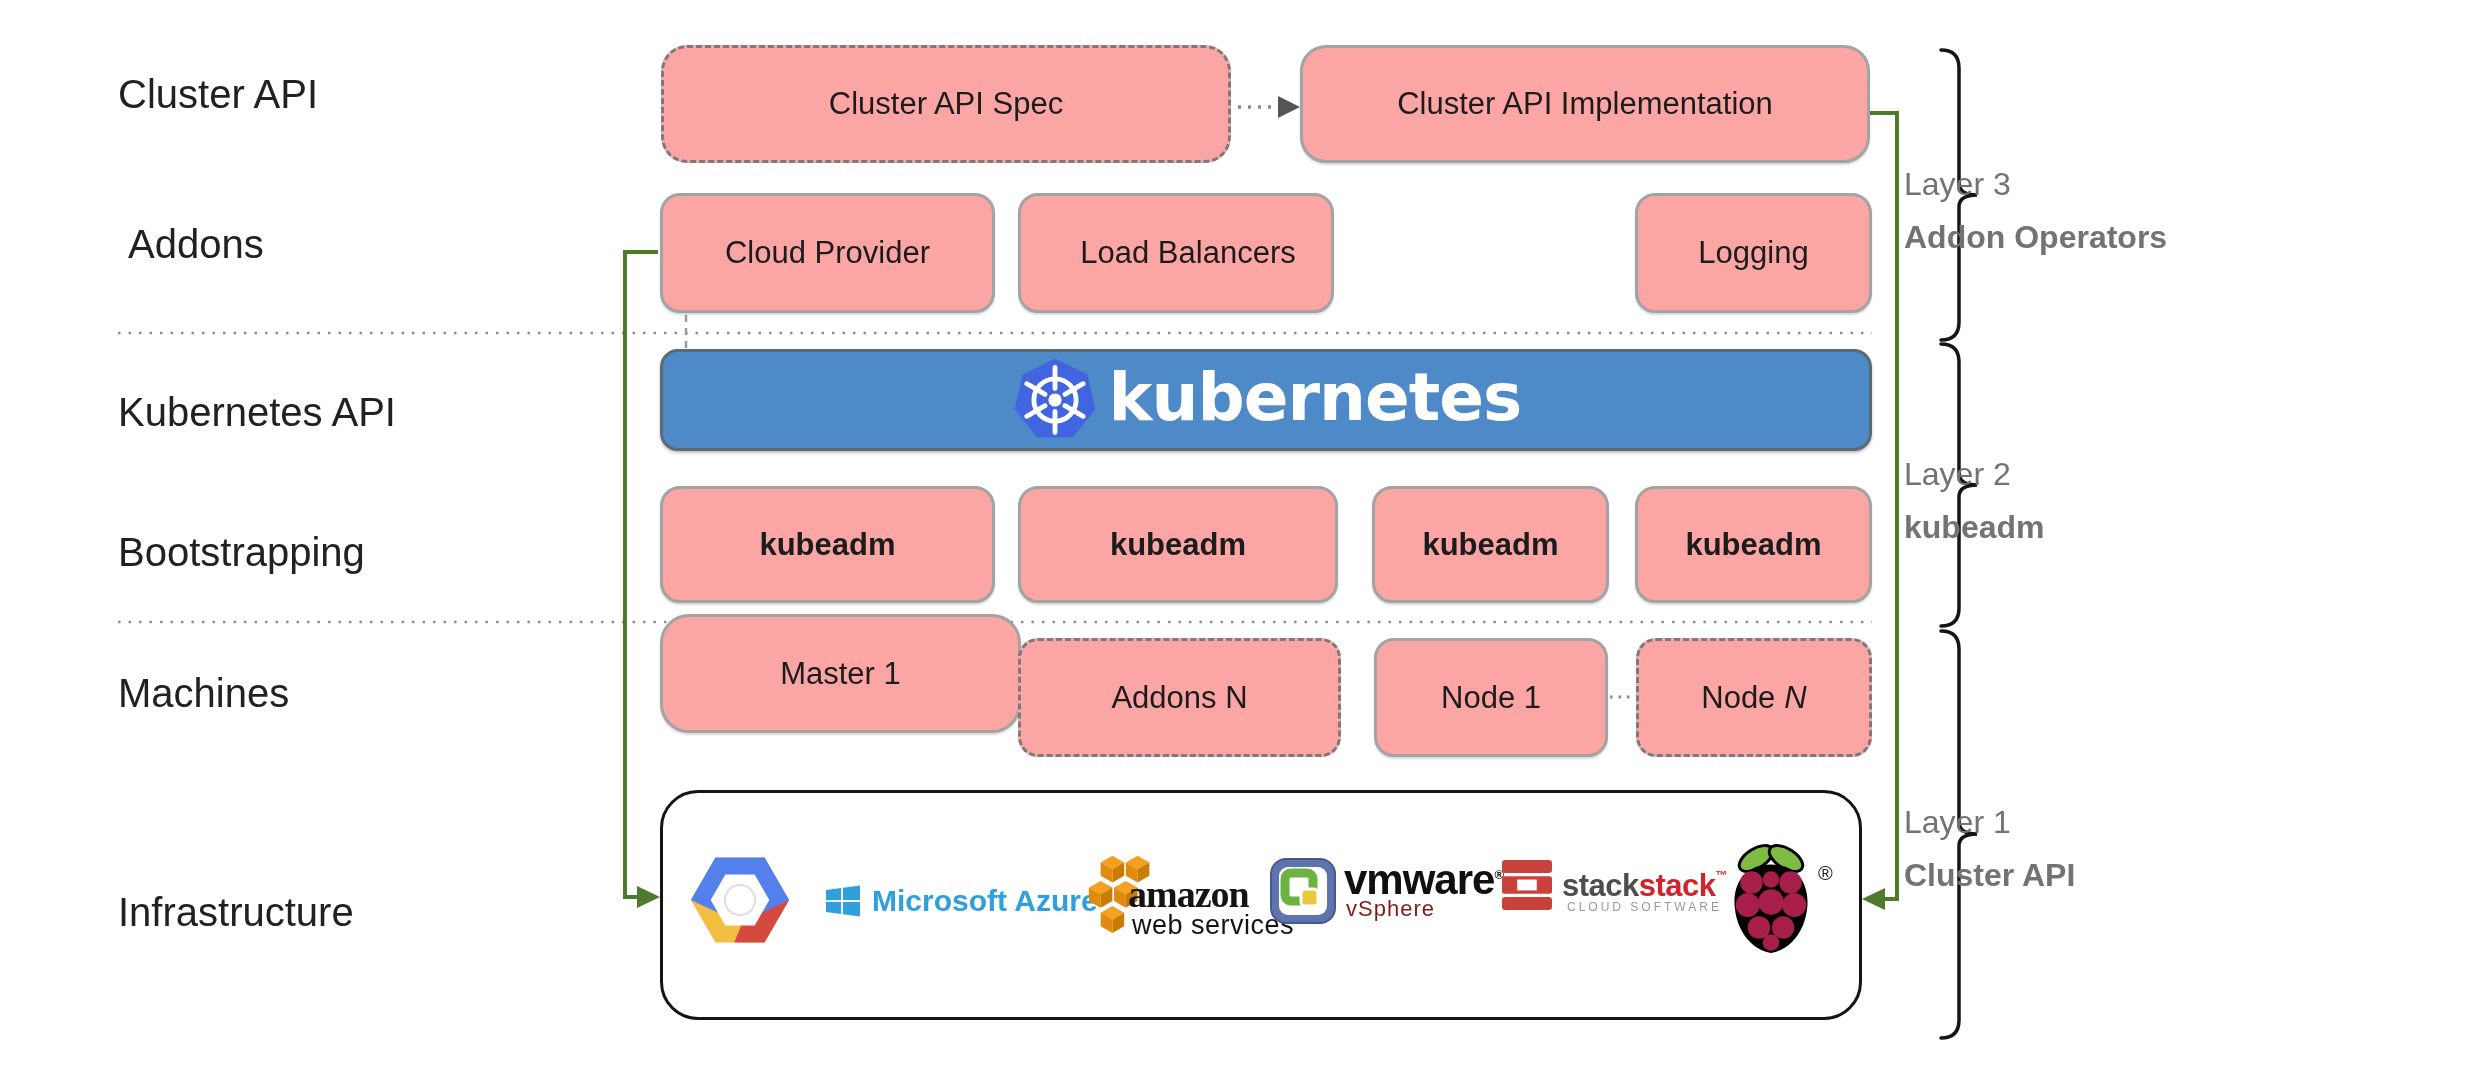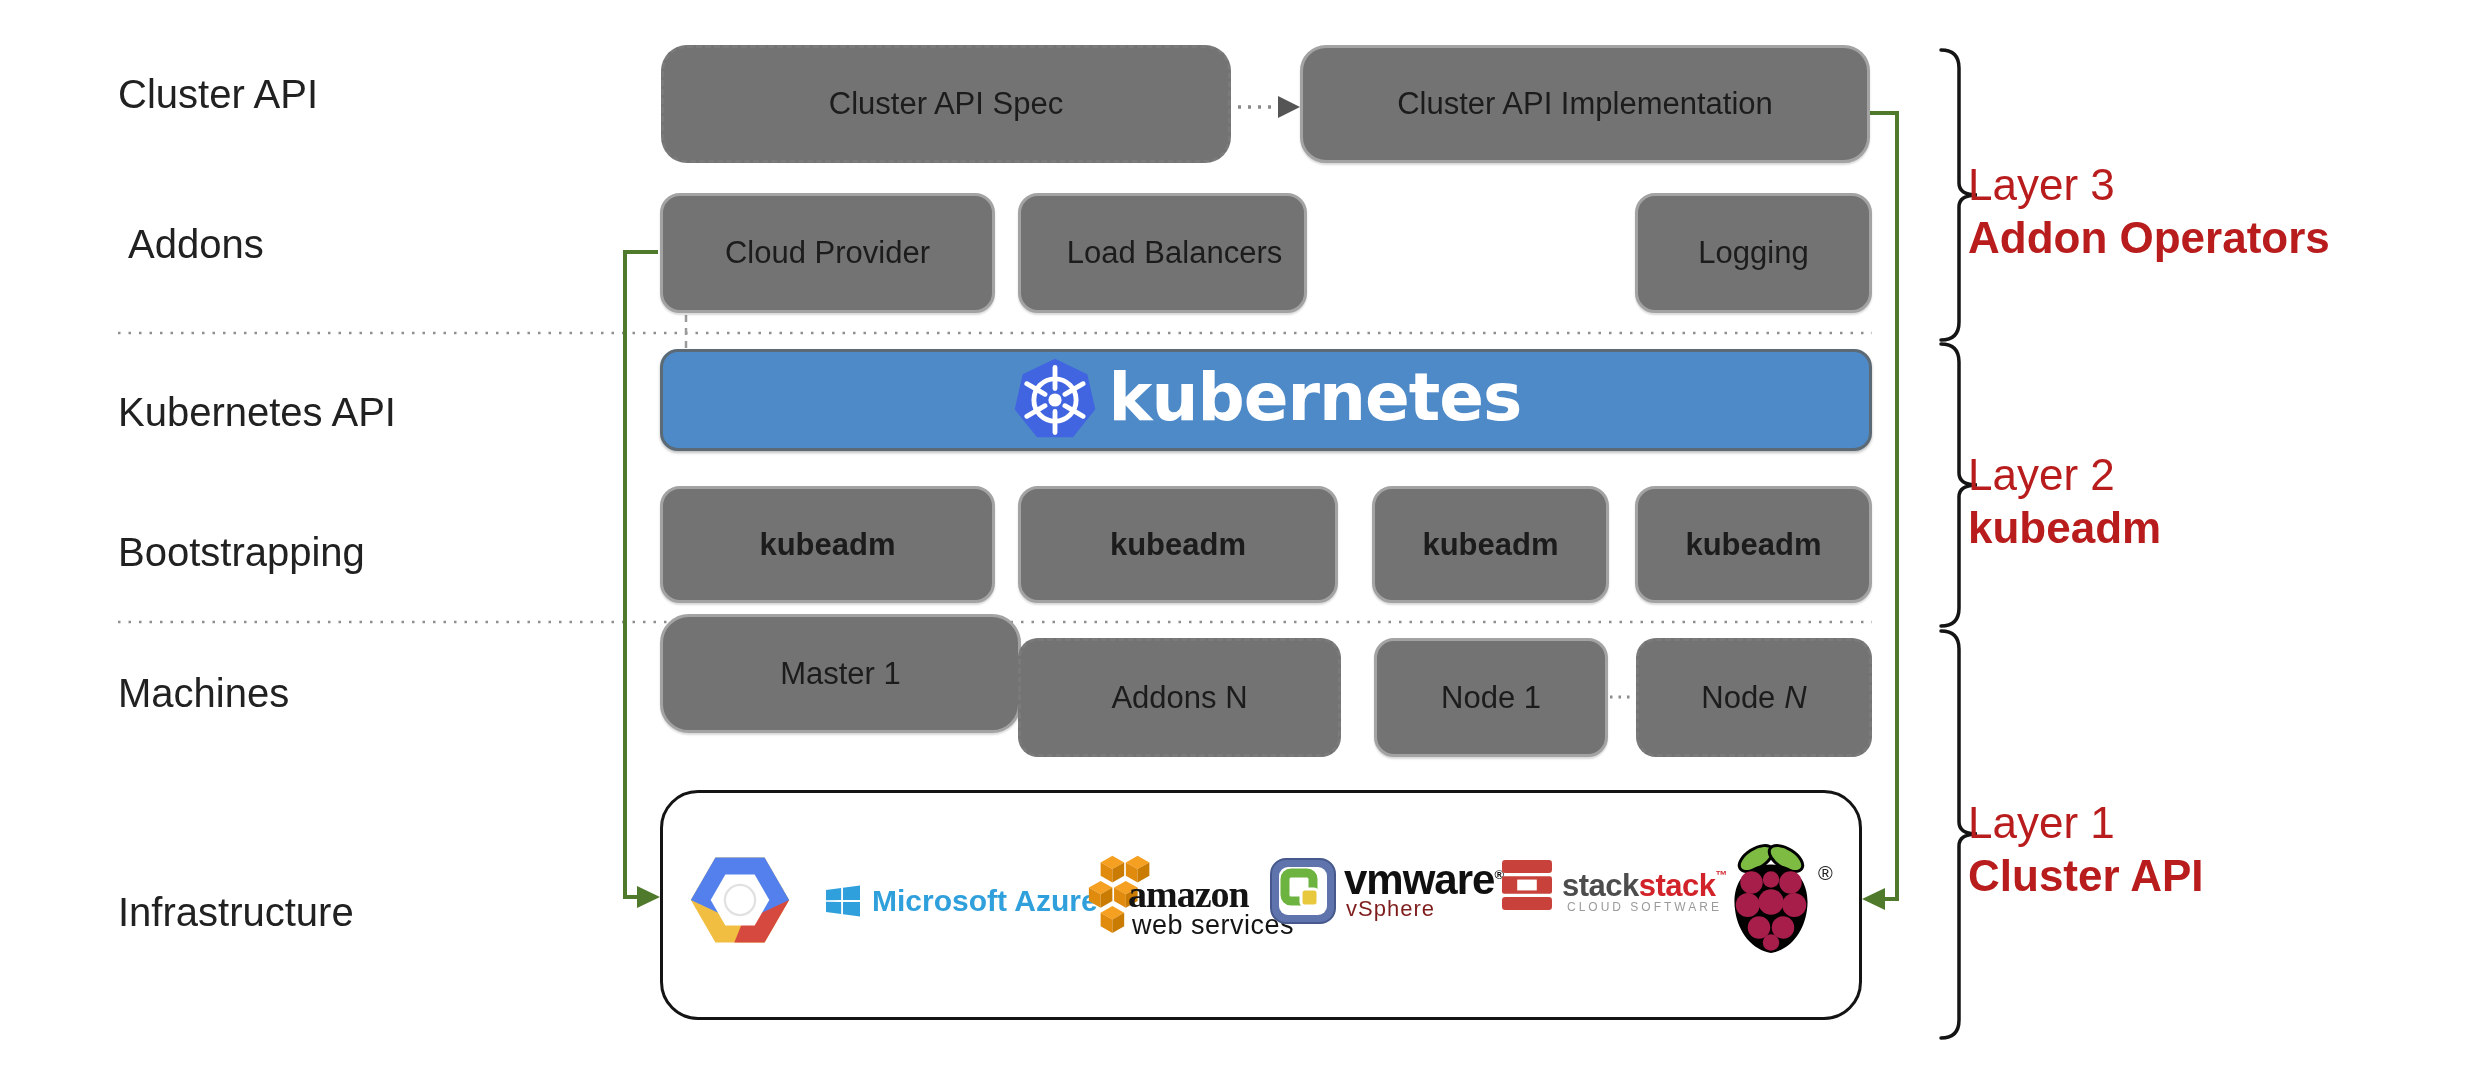--- a/index.html
+++ b/index.html
@@ -3,21 +3,21 @@
 <meta charset="utf-8">
 <style>
   html,body { margin:0; padding:0; background:#fff; }
   .canvas {
     position:relative; width:2490px; height:1076px; background:#ffffff;
     font-family:"Liberation Sans", sans-serif; overflow:hidden;
   }
   svg.overlay { position:absolute; left:0; top:0; z-index:1; pointer-events:none; }
   .rlabel { position:absolute; font-size:40px; color:#212121; z-index:2; white-space:nowrap; }
   .box {
-    position:absolute; box-sizing:border-box; background:#737373;
+    position:absolute; box-sizing:border-box; background:#fca5a5;
     border:3px solid #a3a3a3; border-radius:20px;
     display:flex; align-items:center; justify-content:center;
     font-size:31px; color:#1c1c1c; z-index:2; white-space:nowrap;
     box-shadow:0 2px 2px rgba(0,0,0,0.15);
   }
   .box.dashed { border-style:dashed; border-color:#7a7a7a; box-shadow:none; }
   .box.big { border-radius:26px; }
   .box.bold { font-weight:bold; }
   .box .it { font-style:italic; margin-left:9px; }
   .banner {
@@ -27,21 +27,21 @@
     box-shadow:0 2px 3px rgba(0,0,0,0.25);
   }
   .banner .word {
     font-family:"DejaVu Sans", sans-serif; font-weight:bold; font-size:66px;
     color:#ffffff; letter-spacing:-1px; margin-top:-6px;
   }
   .infra {
     position:absolute; left:660px; top:790px; width:1202px; height:230px;
     box-sizing:border-box; background:#fff; border:3px solid #141414; border-radius:38px; z-index:2;
   }
-  .layer { position:absolute; left:1968px; font-size:44px; color:#b91c1c; line-height:53px; z-index:2; white-space:nowrap; }
+  .layer { position:absolute; left:1904px; font-size:32px; color:#737373; line-height:53px; z-index:2; white-space:nowrap; }
   .layer .l2 { font-weight:bold; }
   .logo { position:absolute; z-index:3; }
   .azure-group { display:flex; align-items:center; gap:12px; }
   .azure-text { color:#2FA0DB; font-size:30px; font-weight:600; white-space:nowrap; }
   .aws-amazon { font-size:38px; font-weight:bold; color:#141414; letter-spacing:-1px;font-family:Liberation Serif, serif; }
   .aws-web { font-size:27px; color:#141414; letter-spacing:0.5px; }
   .vm-line1 { font-size:42px; font-weight:bold; color:#101010; letter-spacing:-1px; }
   .vm-line1 sup { font-size:13px; }
   .vm-line2 { font-size:22px; color:#7f1d1d; letter-spacing:1px; }
   .os-word { font-size:31px; font-weight:600; letter-spacing:-0.5px; white-space:nowrap; }
@@ -85,21 +85,21 @@
   <div class="rlabel" style="left:128px; top:222px;">Addons</div>
   <div class="rlabel" style="left:118px; top:390px;">Kubernetes API</div>
   <div class="rlabel" style="left:118px; top:530px;">Bootstrapping</div>
   <div class="rlabel" style="left:118px; top:671px;">Machines</div>
   <div class="rlabel" style="left:118px; top:890px;">Infrastructure</div>
 
   <div class="box big dashed" style="left:661px;  top:45px; width:570px; height:118px;">Cluster API Spec</div>
   <div class="box big" style="left:1300px; top:45px; width:570px; height:118px;">Cluster API Implementation</div>
 
   <div class="box" style="left:660px;  top:193px; width:335px; height:120px;">Cloud Provider</div>
-  <div class="box" style="left:1018px; top:193px; width:289px; height:120px;padding-left:24px;">Load Balancers</div>
+  <div class="box" style="left:1018px; top:193px; width:316px; height:120px;padding-left:24px;">Load Balancers</div>
   <div class="box" style="left:1635px; top:193px; width:237px; height:120px;">Logging</div>
 
   <div class="banner">
     <svg width="88" height="88" viewBox="-50 -50 100 100">
       <polygon points="0,-47 36.7,-29.3 45.8,10.5 20.4,42.4 -20.4,42.4 -45.8,10.5 -36.7,-29.3" fill="#4164E1"></polygon>
       <circle cx="0" cy="0" r="24" fill="none" stroke="#fff" stroke-width="5.5"></circle>
       <circle cx="0" cy="0" r="7.5" fill="#fff"></circle>
       <g stroke="#fff" stroke-width="5.5" stroke-linecap="round">
         <line x1="0" y1="-13" x2="0" y2="-37"></line>
         <line x1="0" y1="-13" x2="0" y2="-37" transform="rotate(60)"></line>

